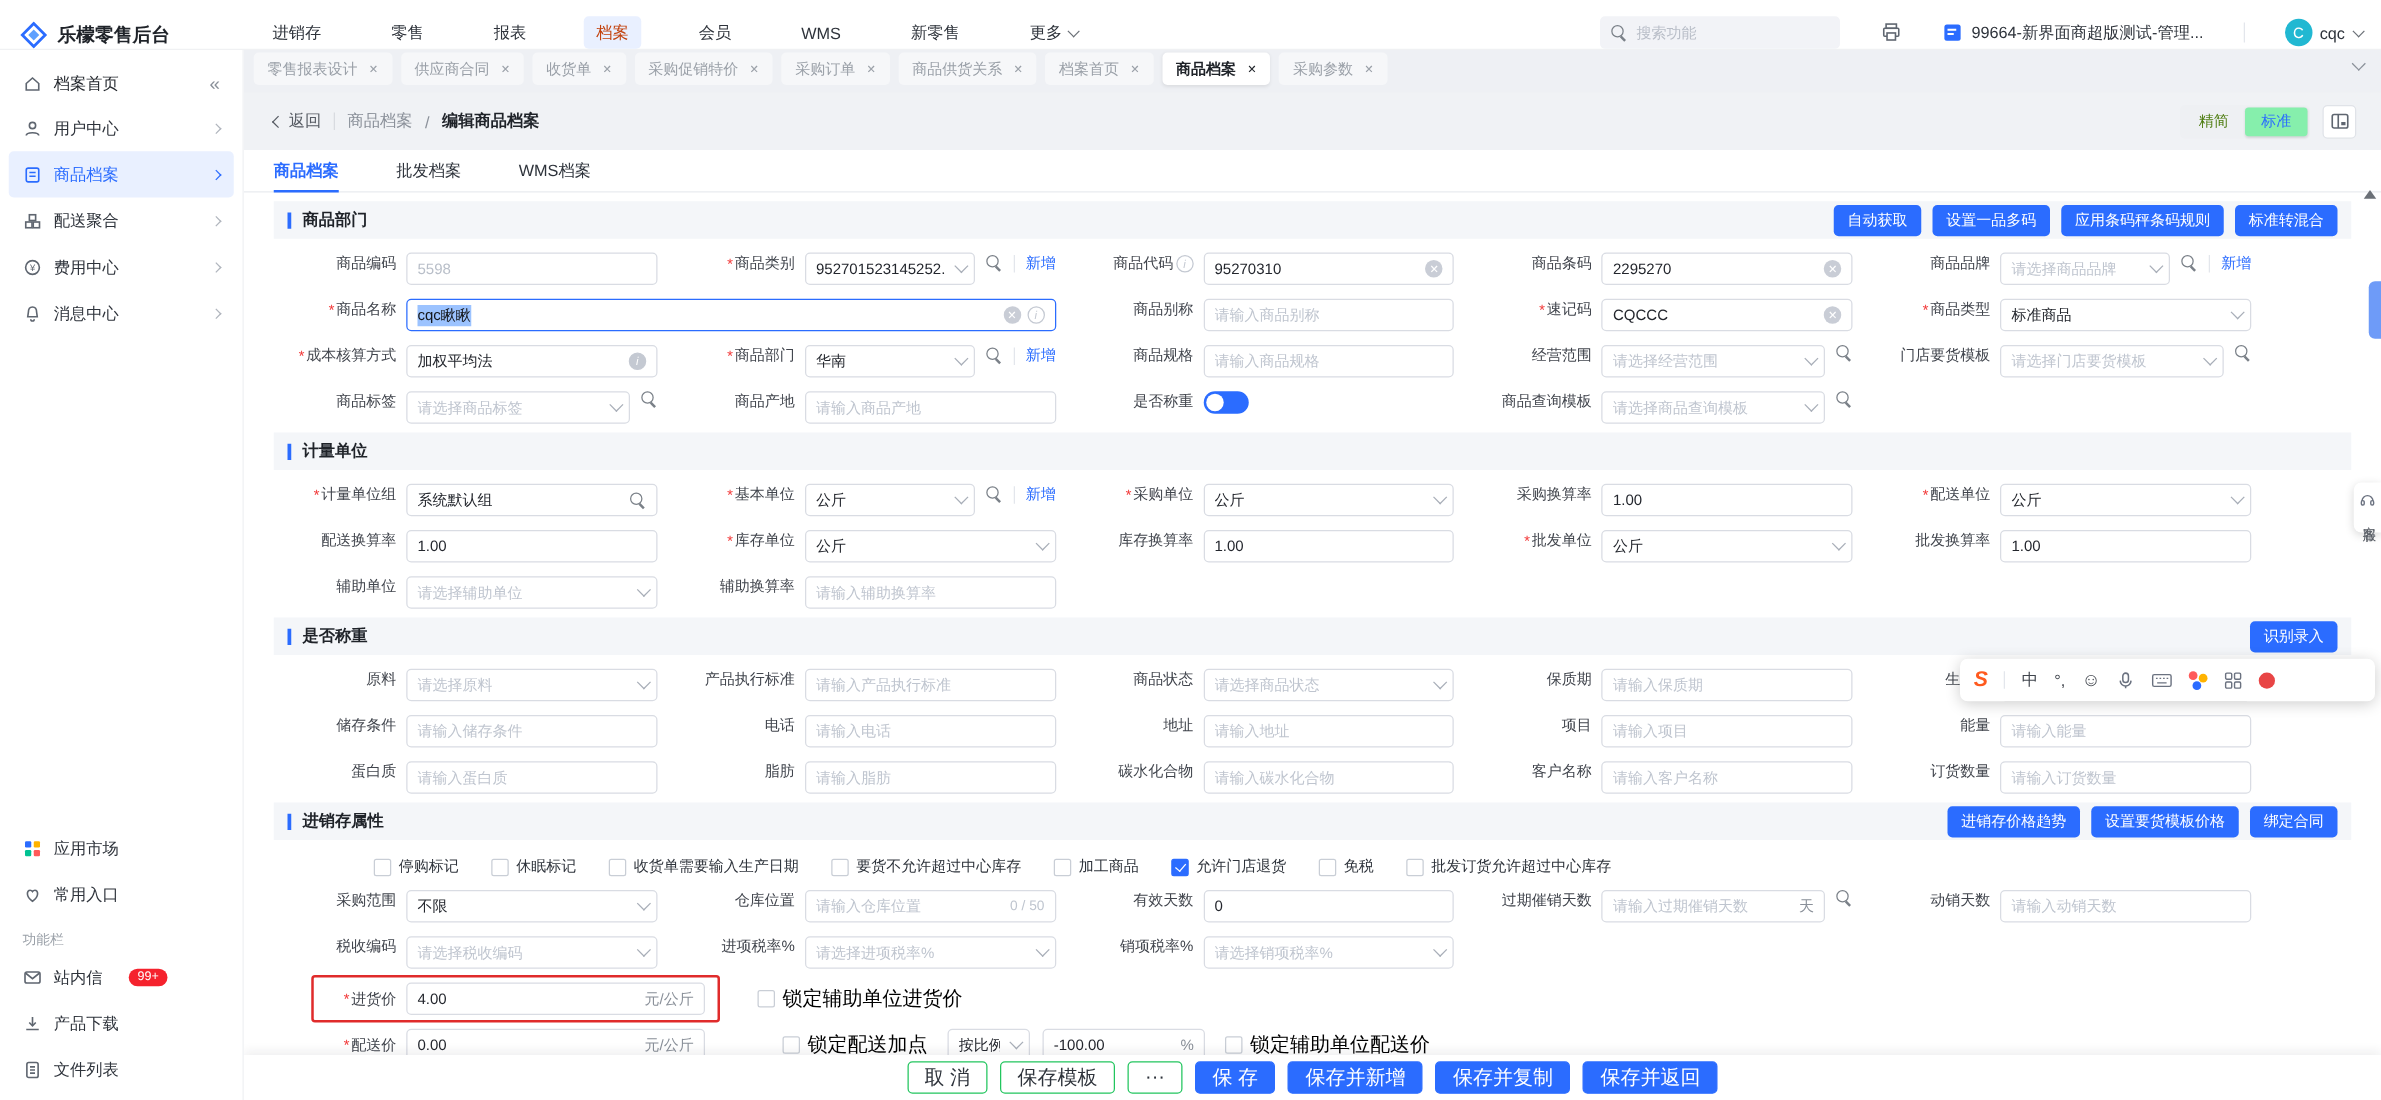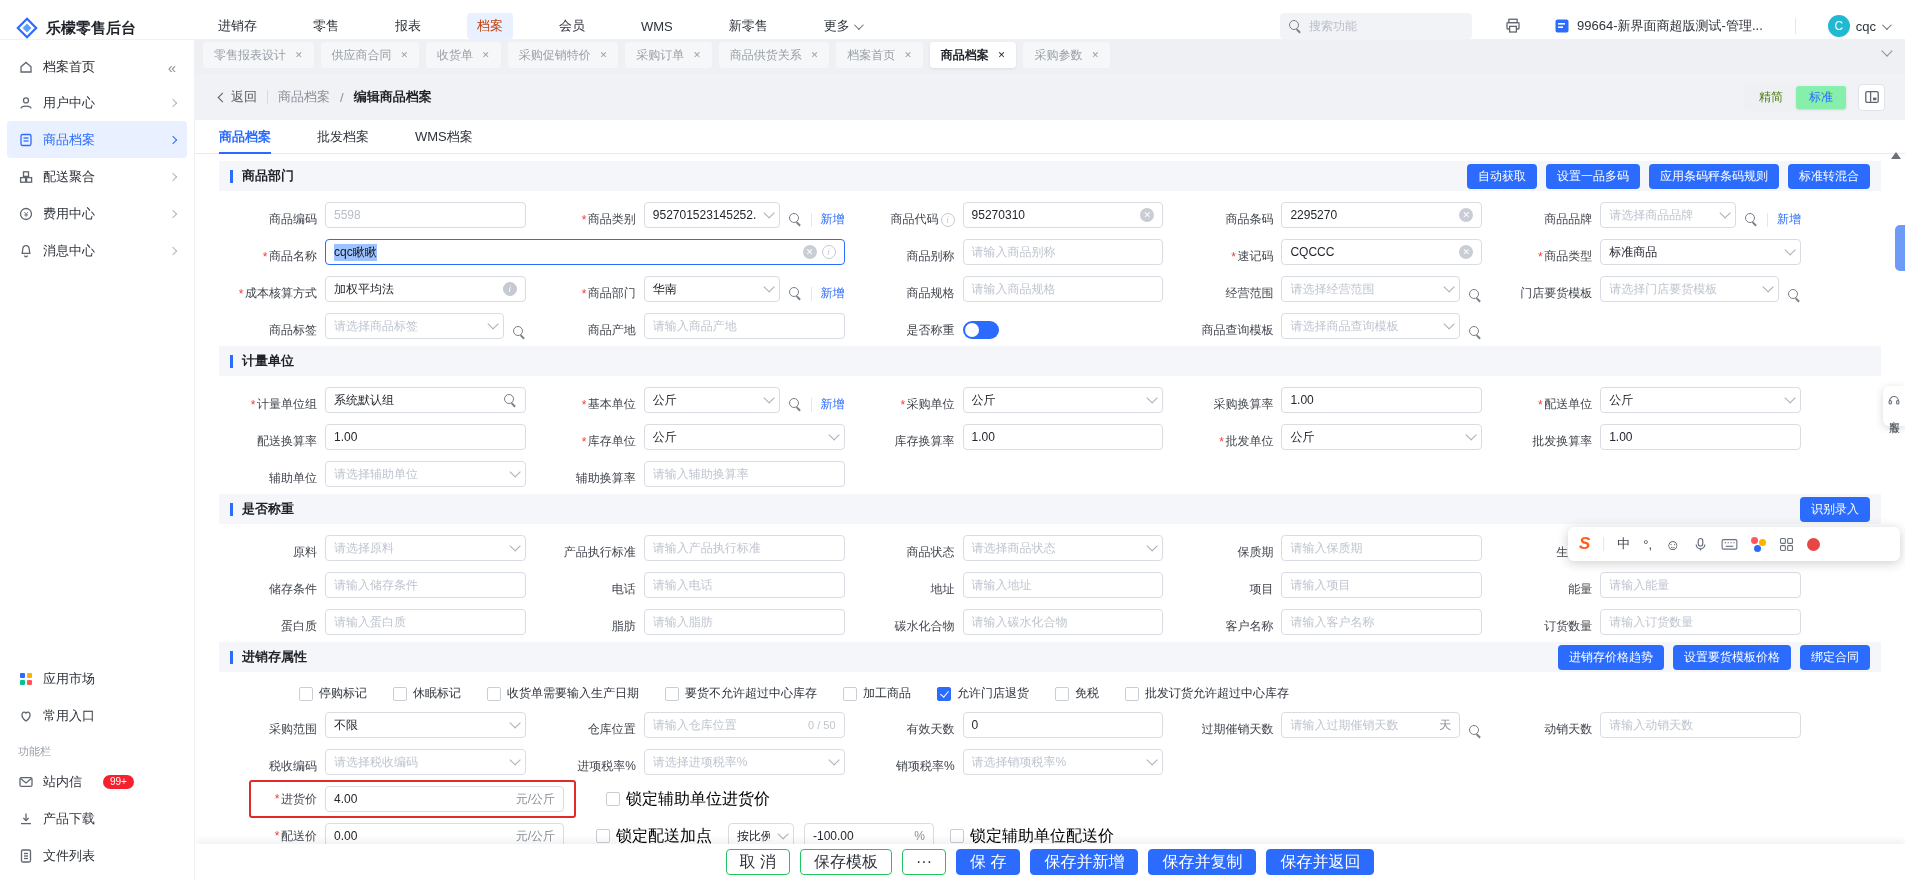--- a/index.html
+++ b/index.html
@@ -61,21 +61,21 @@
 .stb.act::after{content:"";position:absolute;bottom:-1px;left:0;right:0;height:2px;background:#2b6cff}
 .form{flex:1;min-height:0;overflow:hidden}
 
 .sec{height:30px;margin:7px 24px 0;background:#f4f6f9;display:flex;align-items:center;padding:0 11px;gap:0}
 .sec .bar{width:3px;height:13px;background:#2b6cff;margin-right:9px;flex:none}
 .sec b{font-size:13px;color:#1f2329}
 .sec .btns{margin-left:auto;display:flex;gap:9px}
 .bbtn{height:25px;background:#2b6cff;color:#fff;font-size:12px;border:none;border-radius:4px;padding:0 11px;cursor:pointer;white-space:nowrap}
 
 .grid{display:grid;grid-template-columns:repeat(5,1fr);column-gap:12px;margin-top:11px;padding:0 104px 0 24px}
-.c{display:flex;align-items:flex-end;min-width:0}
+.c{display:flex;align-items:flex-start;min-width:0}
 .c.span2{grid-column:1 / 3}
 .l{width:106px;flex:none;text-align:right;padding-right:8px;font-size:12px;color:#41454d;white-space:nowrap;display:flex;justify-content:flex-end;align-items:center;gap:2px}
 .st{color:#f23a3a}
 .i{flex:1;height:26px;border:1px solid #d9dce3;border-radius:4px;background:#fff;display:flex;align-items:center;padding:0 8px;font-size:12px;min-width:0;gap:5px;position:relative}
 .i .ph{color:#bfc5cf;overflow:hidden;white-space:nowrap;text-overflow:ellipsis;flex:1}
 .i .v{color:#23262d;overflow:hidden;white-space:nowrap;flex:1}
 .i .v.dim{color:#b9bfc9}
 .i .sfx{color:#8a9099;flex:none}
 .i .cnt{color:#bfc5cf;flex:none;font-size:11px}
 .i.sel::after{content:"";width:7px;height:7px;border-right:1.4px solid #a8aeb8;border-bottom:1.4px solid #a8aeb8;transform:rotate(45deg) translateY(-3px);flex:none;margin-left:2px}
@@ -991,21 +991,21 @@
           <div class="pcell">
             <span class="l">
                 <i class="st">*</i>
                 <span>配送价</span>
               </span>
             <div class="i">
                 <span class="v">0.00</span>
                 <span class="sfx">元/公斤</span>
               </div>
           </div>
-          <span class="ck" style="margin-left:32px">
+          <span class="ck" style="margin-left:62px">
               <i class="cb"></i>
               <span>锁定配送加点</span>
             </span>
           <div class="i sel smallsel" style="margin-left:16px">
               <span class="v">按比例</span>
             </div>
           <div class="i markupinp" style="margin-left:10px">
               <span class="v">-100.00</span>
               <span class="sfx">%</span>
             </div>

